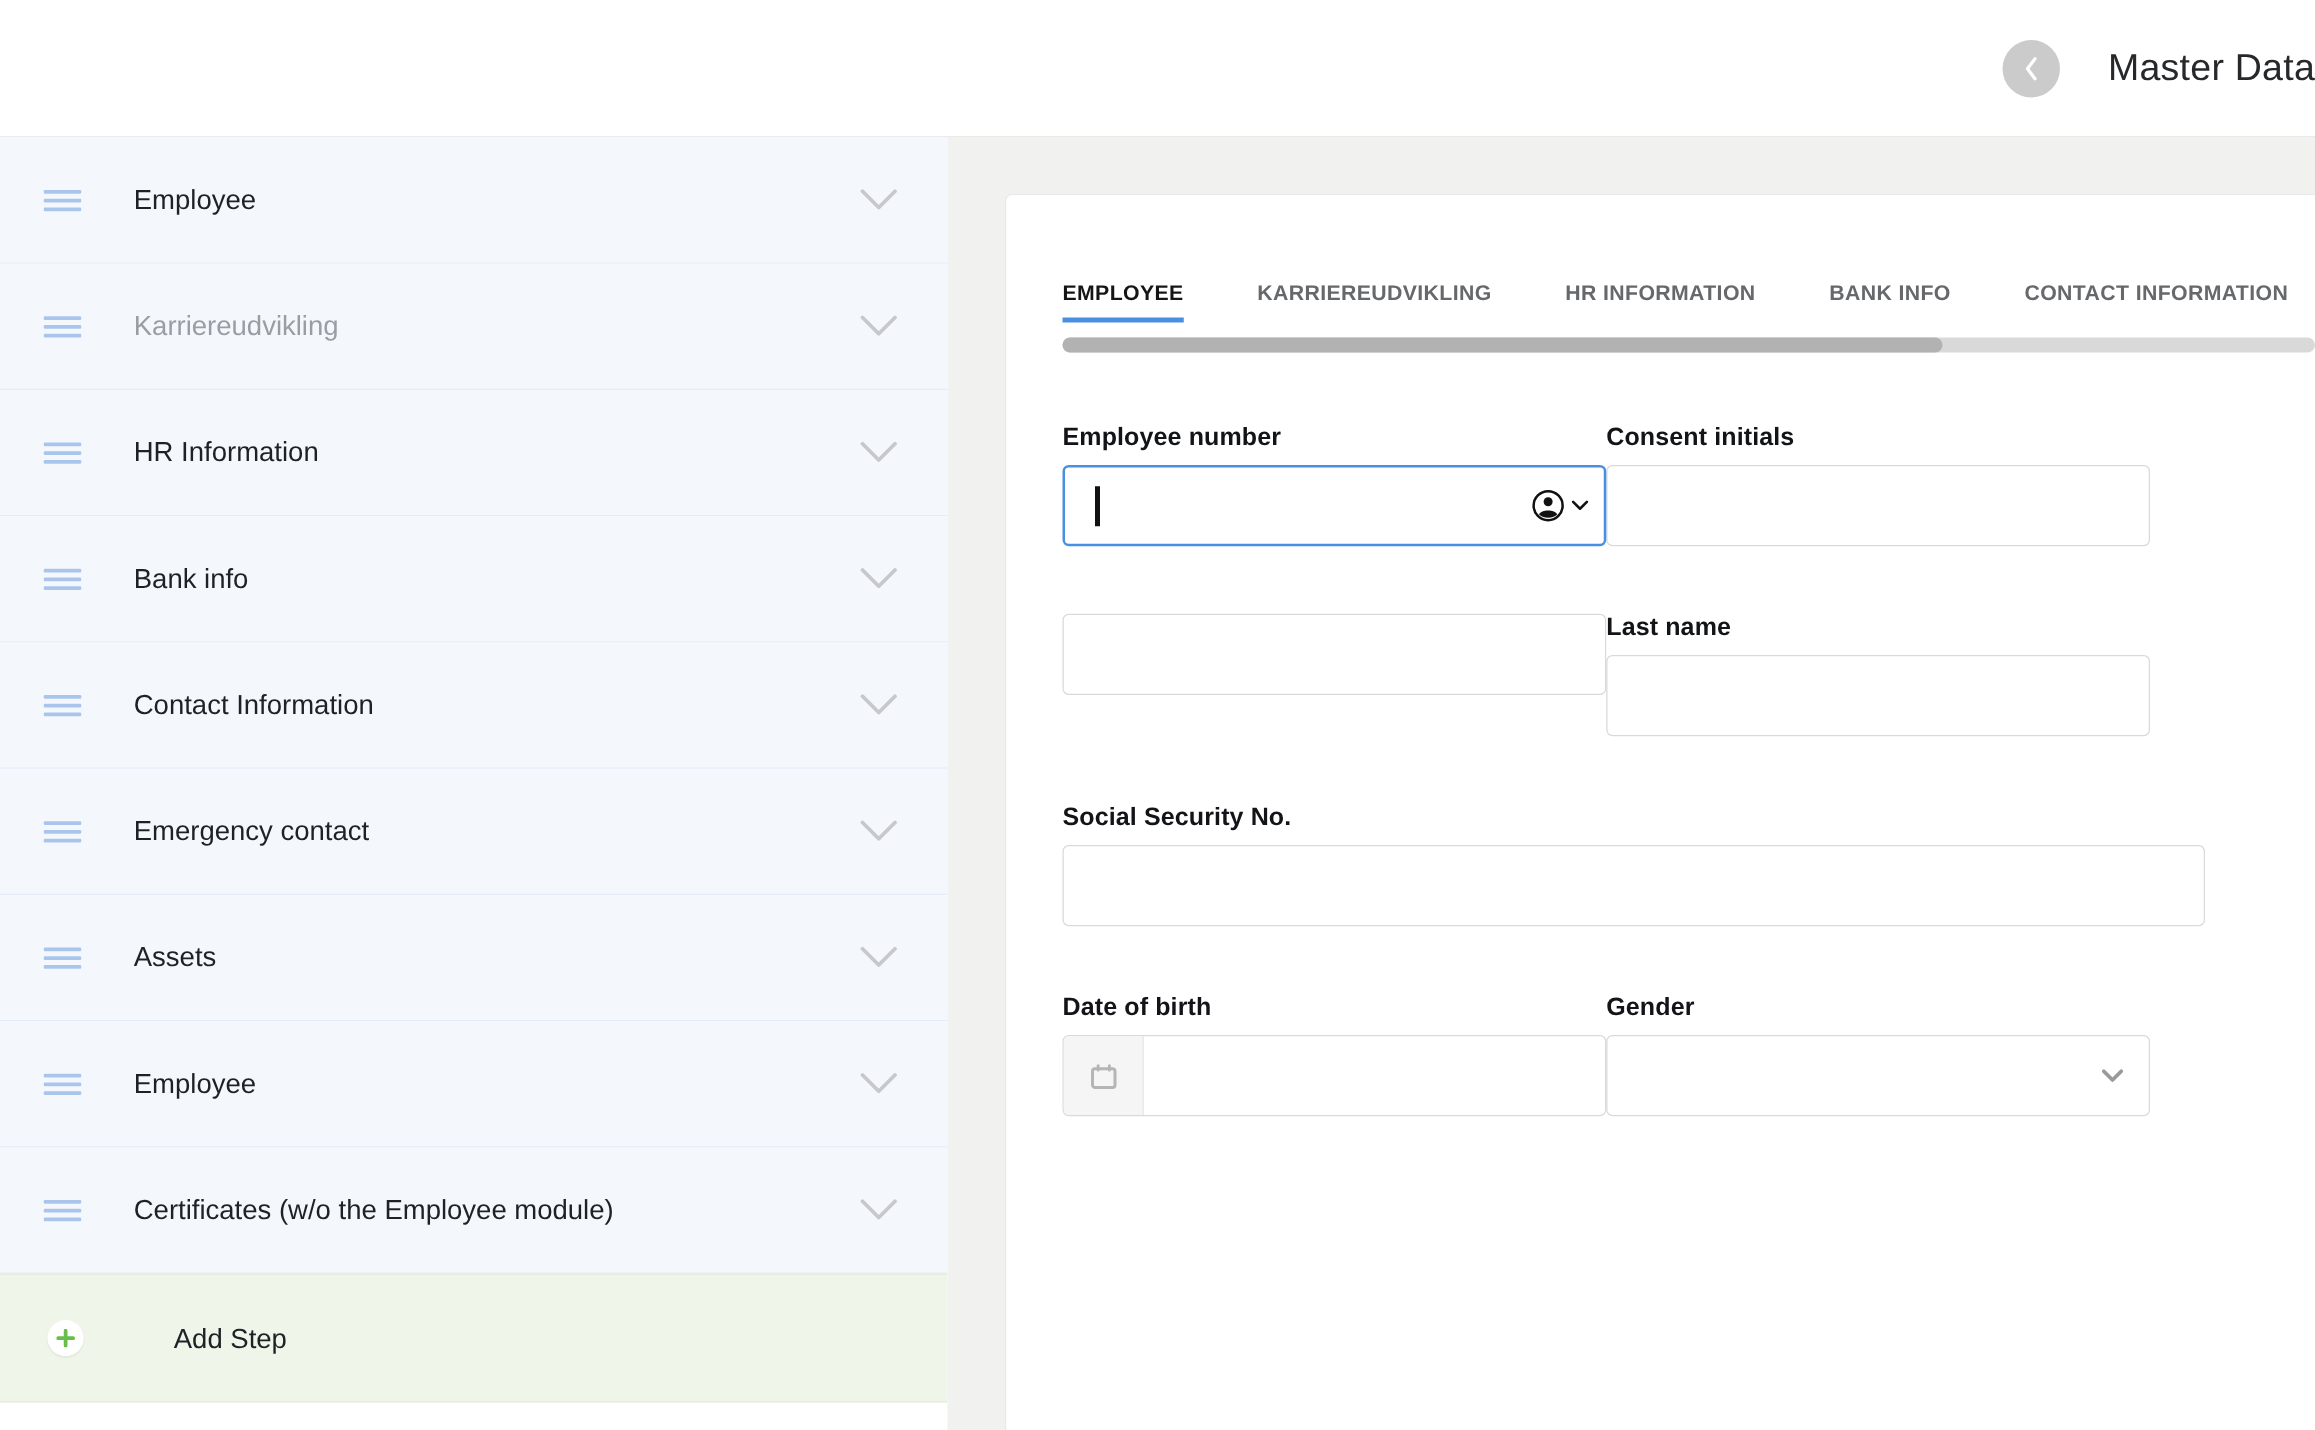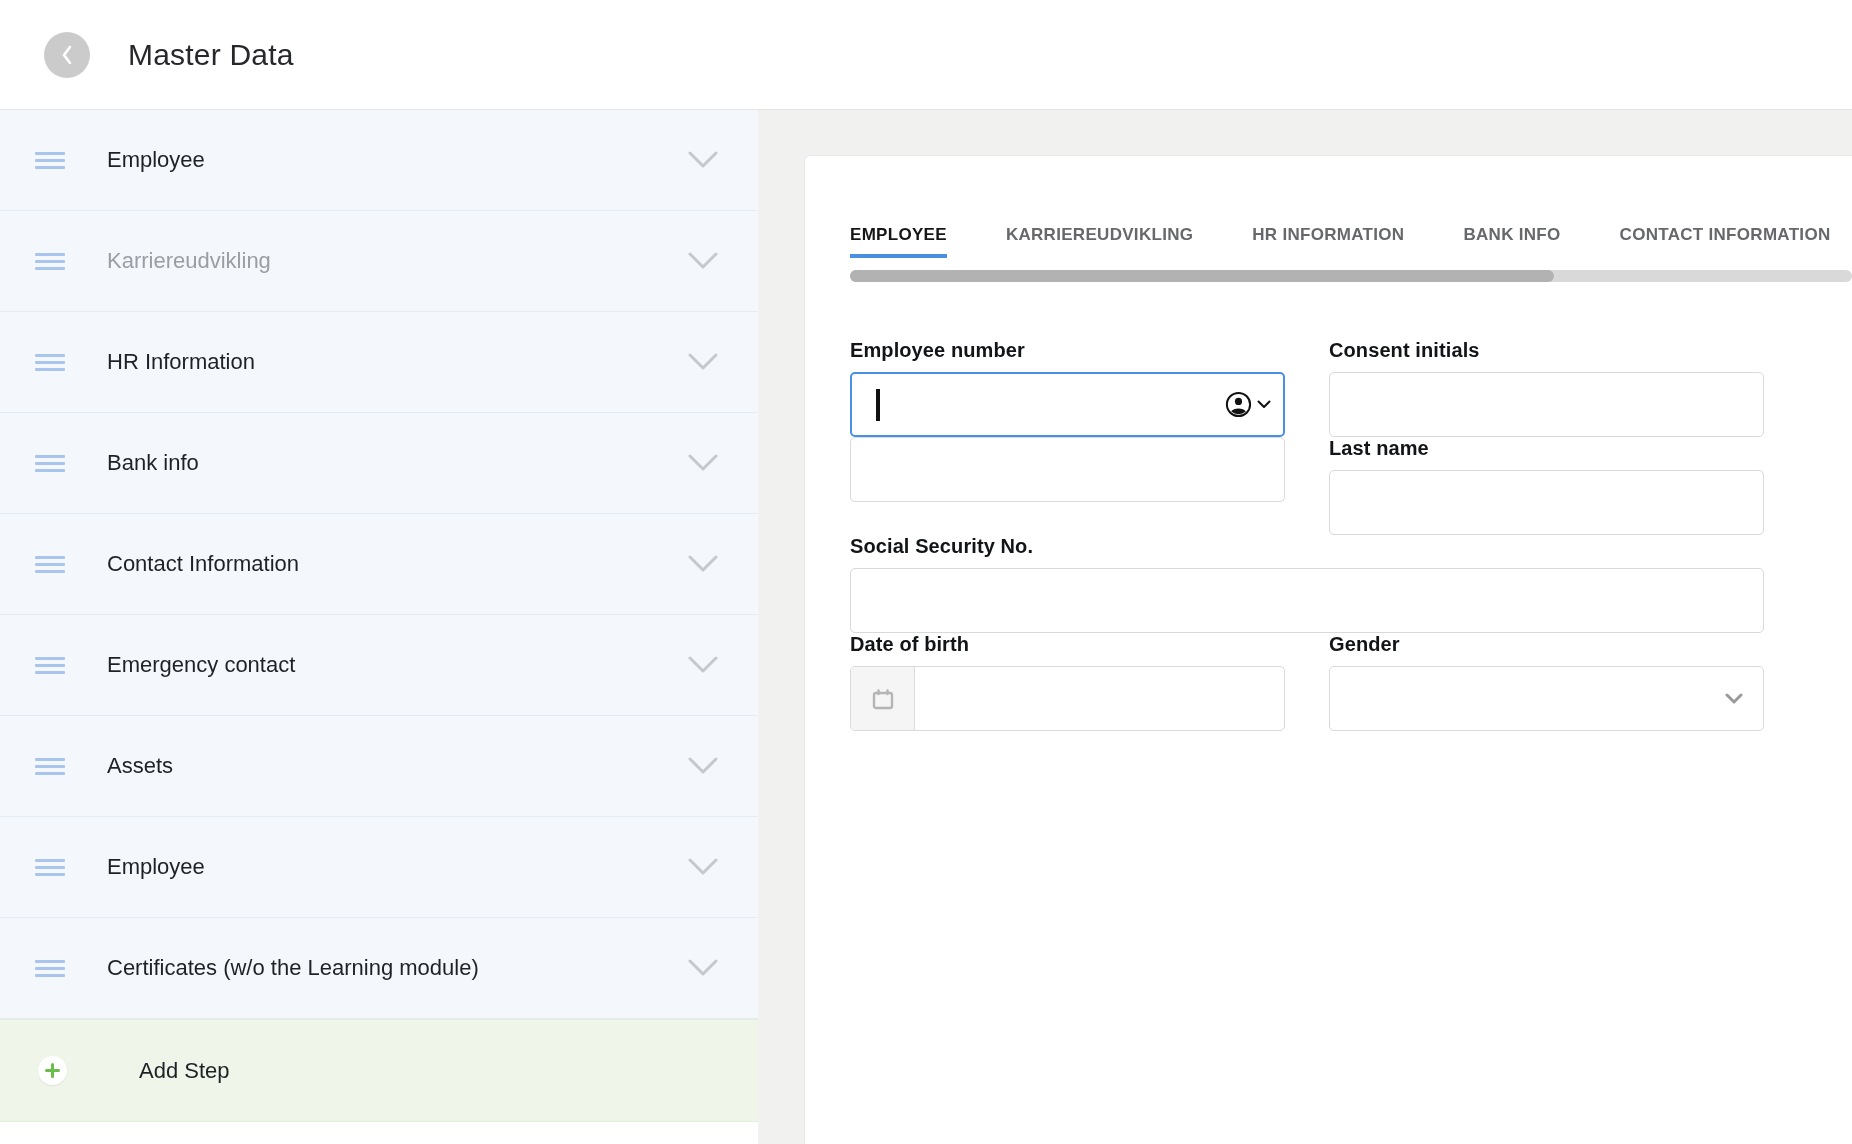--- a/index.html
+++ b/index.html
@@ -11,20 +11,21 @@
   }
   .screen { width: 1852px; height: 1144px; display: flex; flex-direction: column; }
 
   
   .header {
     height: 110px; flex: 0 0 110px;
     background: #ffffff;
     border-bottom: 1px solid #e4e4e4;
     display: flex; align-items: center;
     padding-left: 44px;
+    justify-content: flex-end;
   }
   .back-btn {
     width: 46px; height: 46px; border-radius: 50%;
     background: #cbcbcb; border: none; cursor: pointer;
     display: flex; align-items: center; justify-content: center;
     flex: 0 0 46px;
   }
   .page-title {
     font-size: 30px; font-weight: 400; color: #26282b;
     margin-left: 38px; letter-spacing: 0.2px;
@@ -110,21 +111,21 @@
     margin-top: 12px; height: 12px; border-radius: 6px;
     background: #d9d9d9; position: relative; width: 1004px; max-width: 100%;
   }
   .hscroll .thumb {
     position: absolute; left: 0; top: 0; height: 12px; width: 704px;
     background: #b2b2b2; border-radius: 6px; cursor: grab;
   }
 
   
   .form { margin-top: 57px; width: 914px; }
-  .form-row { display: flex; gap: 44px; }
+  .form-row { display: flex; margin-bottom: 54px; }
   .field { width: 435px; }
   .field.full { width: 914px; }
   .field-label {
     display: block; font-size: 20px; font-weight: 700; color: #121418;
     margin-bottom: 10px; letter-spacing: 0.1px;
   }
   .text-input {
     width: 100%; height: 65px;
     border: 1px solid #d9d9d9; border-radius: 5px;
     background: #ffffff; font-size: 22px; color: #1e2126;
@@ -285,21 +286,21 @@
                 <polyline points="2,2 15,15 28,2" fill="none" stroke="#c6c8cc" stroke-width="3" stroke-linecap="round" stroke-linejoin="round"></polyline>
               </svg>
             </span>
           </div>
           <div class="side-row">
             <span class="drag-handle">
               <i></i>
               <i></i>
               <i></i>
             </span>
-            <span class="side-label">Certificates (w/o the Learning module)</span>
+            <span class="side-label">Certificates (w/o the Employee module)</span>
             <span class="side-chevron">
               <svg width="30" height="18" viewBox="0 0 30 18">
                 <polyline points="2,2 15,15 28,2" fill="none" stroke="#c6c8cc" stroke-width="3" stroke-linecap="round" stroke-linejoin="round"></polyline>
               </svg>
             </span>
           </div>
         </div>
       <div class="add-step">
         <span class="plus-circle">
           <svg width="15" height="15" viewBox="0 0 15 15">

